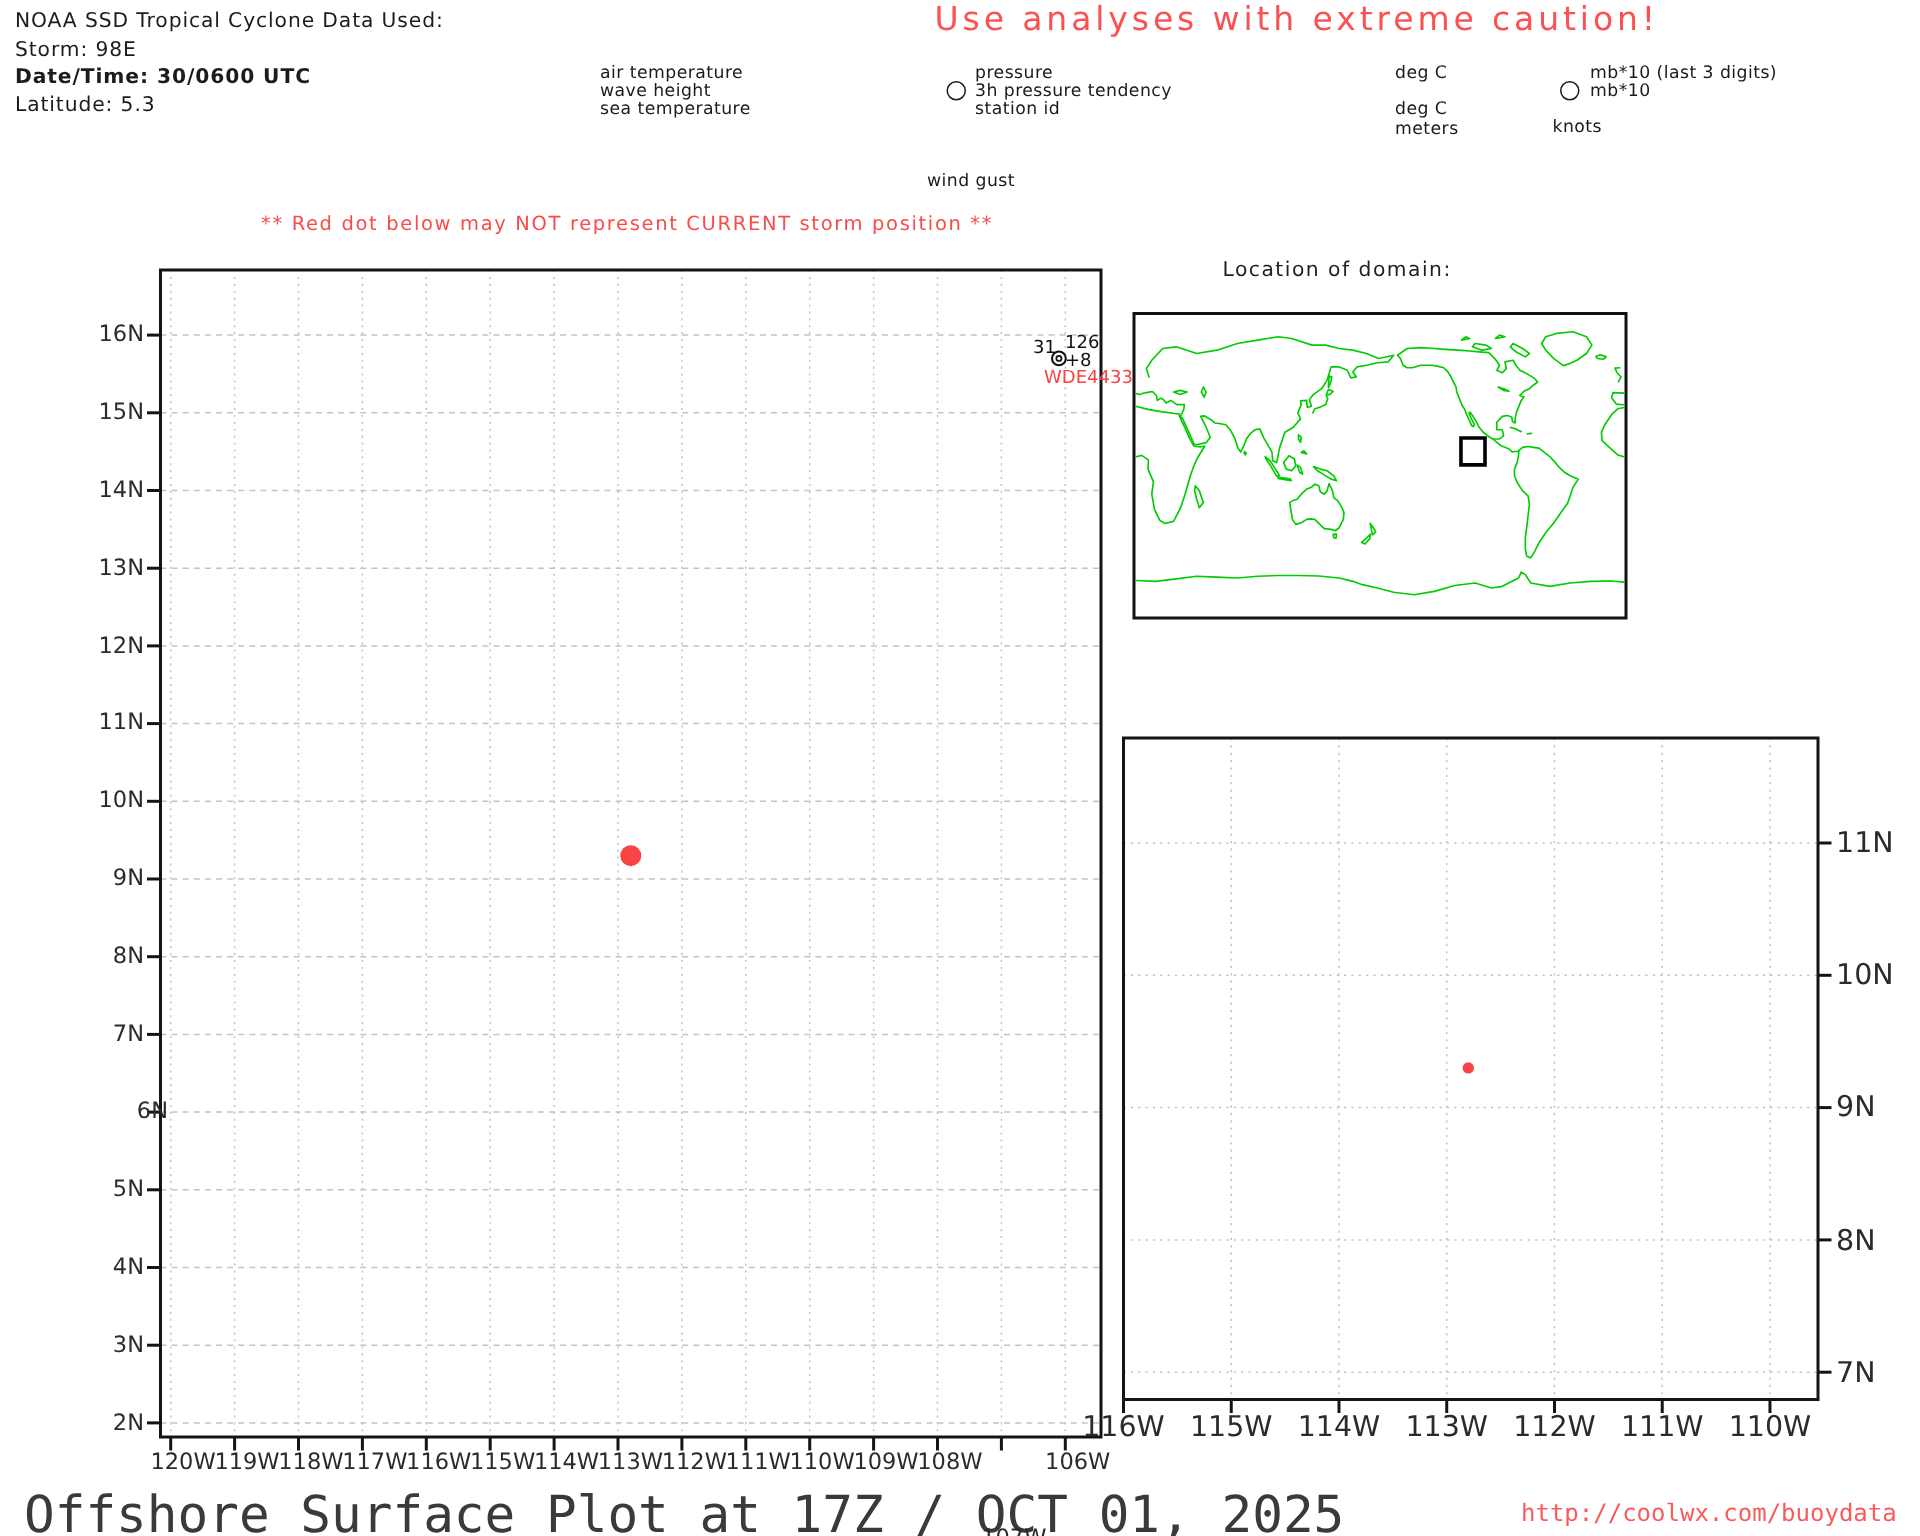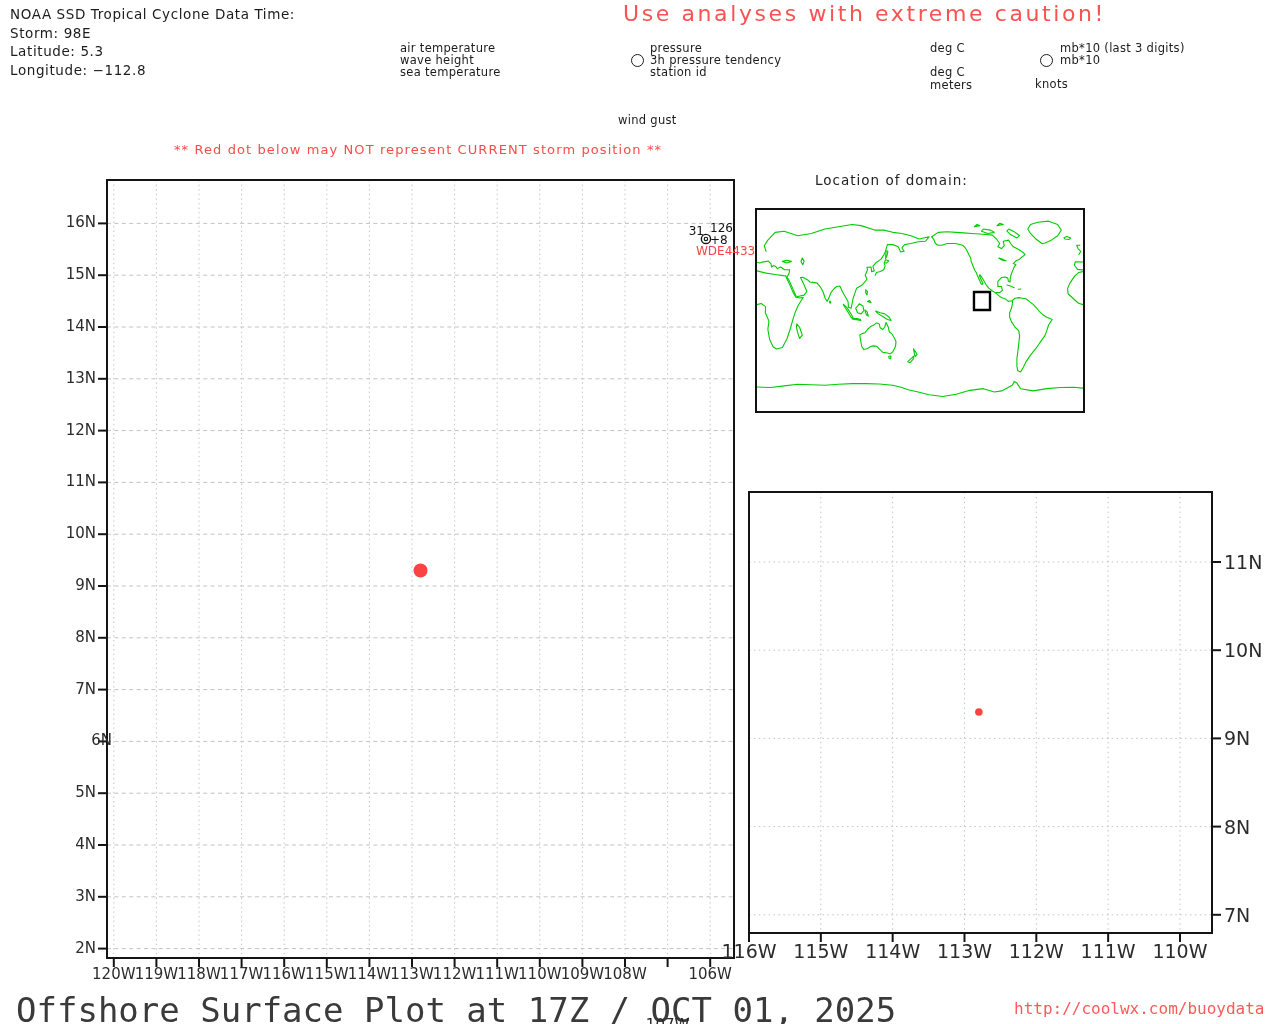--- a/index.html
+++ b/index.html
@@ -9,41 +9,41 @@
   .red{color:#fa4343;}
   .hdr{font-size:13.5px;letter-spacing:.6px;line-height:18.6px;color:#1c1c1c;}
   .hdr-bold{font-weight:bold;}
   .caution{font-size:22px;letter-spacing:2.6px;color:#fa5252;}
   .leg{font-size:11.5px;letter-spacing:.3px;color:#1b1b1b;line-height:12px;}
   .leg-left{text-align:left;}
   .leg-circle{width:11px;height:11px;border:1.6px solid #1b1b1b;border-radius:50%;background:transparent;}
   .warn{font-size:13px;letter-spacing:1.1px;color:#fa4b4b;}
   .maptitle{font-size:13.5px;letter-spacing:1px;color:#222;}
   .mapbox{border:2px solid #111;background:transparent;}
-  .tx-m{font-size:15px;width:60px;text-align:center;color:#2b2b2b;position:absolute;white-space:nowrap;}
+  .tx-m{font-size:15px;width:60px;text-align:right;color:#2b2b2b;position:absolute;white-space:nowrap;}
   .ty-m{font-size:15px;width:50px;text-align:right;color:#2b2b2b;position:absolute;white-space:nowrap;}
   .tx-z{font-size:19px;width:76px;text-align:center;color:#2b2b2b;position:absolute;white-space:nowrap;}
   .ty-z{font-size:19px;text-align:left;color:#2b2b2b;position:absolute;white-space:nowrap;}
   .stn{font-size:12px;color:#131313;line-height:12px;}
   .stn-id{color:#fa4343;z-index:6;}
   .foot-title{font-family:"DejaVu Sans Mono",monospace;font-size:34px;color:#3a3a3a;font-weight:400;}
   .foot-url{font-family:"DejaVu Sans Mono",monospace;font-size:16px;color:#fa5a5a;}
   svg{position:absolute;overflow:visible;}
   .wm{fill:none;stroke:#00cc00;stroke-width:1.1;stroke-linejoin:round;stroke-linecap:round;vector-effect:non-scaling-stroke;}
 </style>
 </head>
 <body>
 
 <div id="page">
 
   <div class="abs" style="left:10px;top:5px;">
-    <div class="hdr red">NOAA SSD Tropical Cyclone Data Time:</div>
+    <div class="hdr red">NOAA SSD Tropical Cyclone Data Used:</div>
     <div class="hdr">Storm: 98E</div>
+    <div class="hdr red hdr-bold">Date/Time: 30/0600 UTC</div>
     <div class="hdr">Latitude: 5.3</div>
-    <div class="hdr">Longitude: −112.8</div>
   </div>
 
   <div class="abs caution" style="left:623px;top:1px;">Use analyses with extreme caution!</div>
 
   <div class="abs leg leg-left" style="left:400px;top:42px;width:228px;">air temperature</div>
   <div class="abs leg leg-left" style="left:400px;top:54px;width:228px;">wave height</div>
   <div class="abs leg leg-left" style="left:400px;top:66px;width:228px;">sea temperature</div>
   <div class="abs leg" style="left:650px;top:42px;">pressure</div>
   <div class="abs leg" style="left:650px;top:54px;">3h pressure tendency</div>
   <div class="abs leg" style="left:650px;top:66px;">station id</div>

